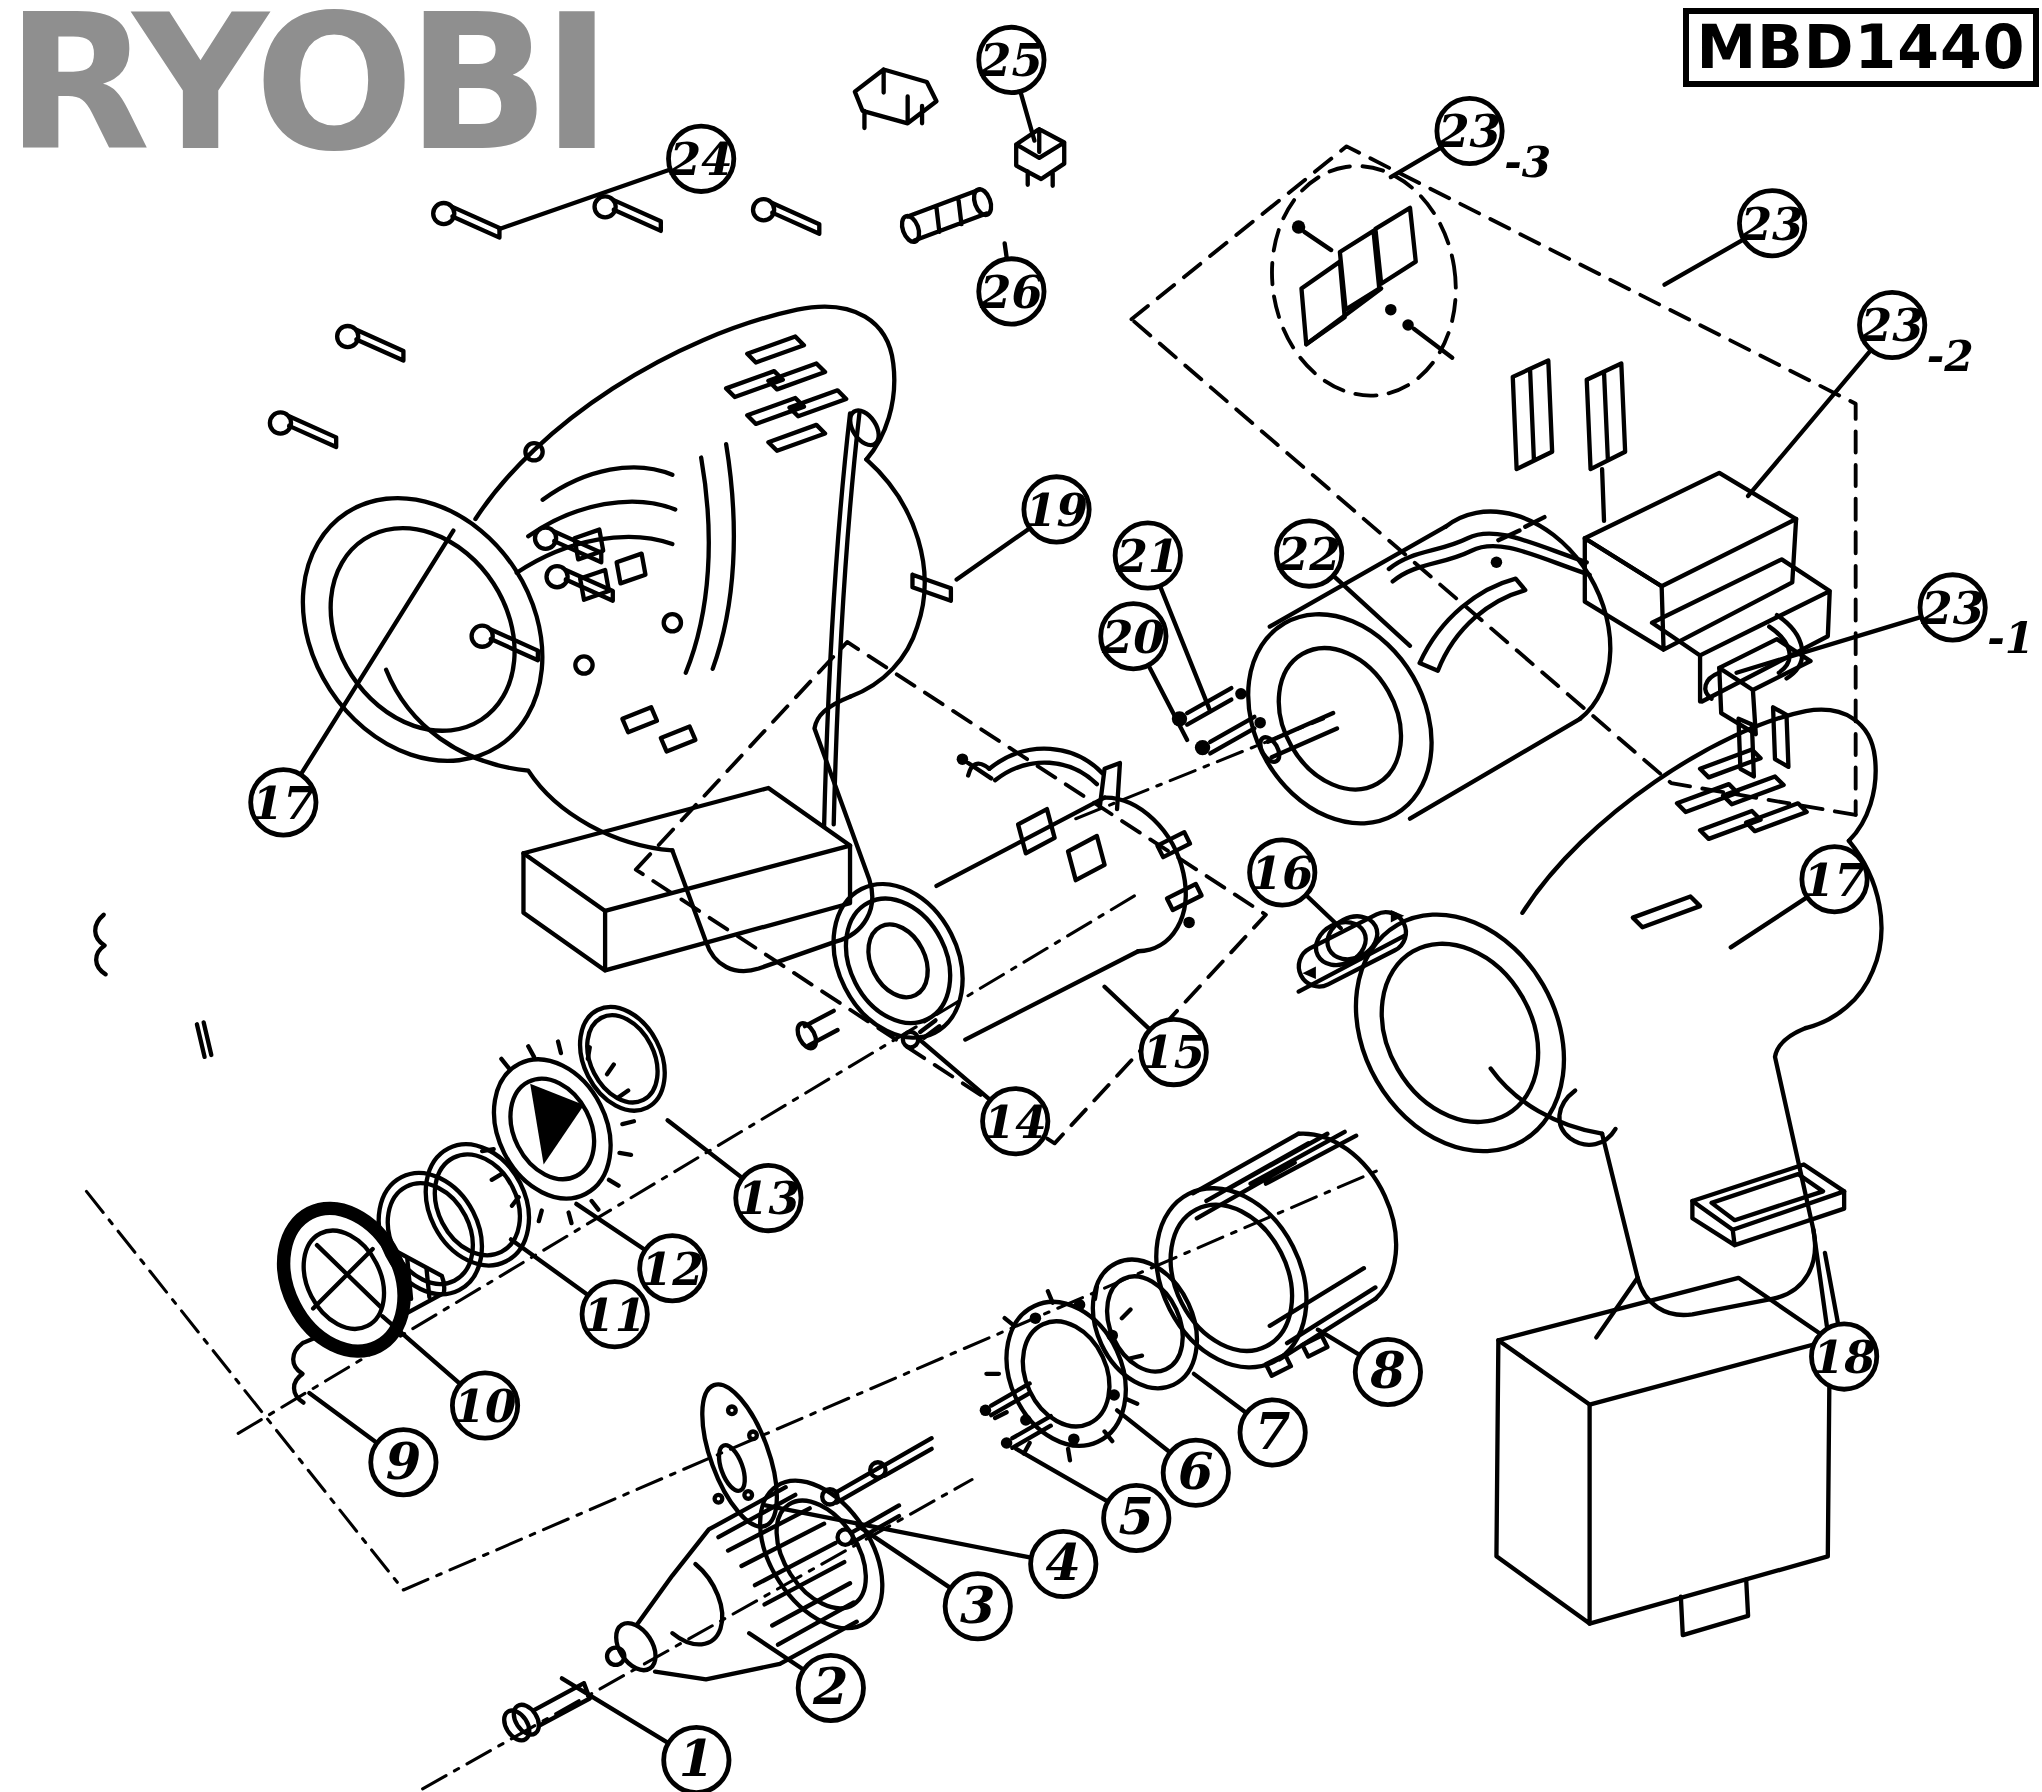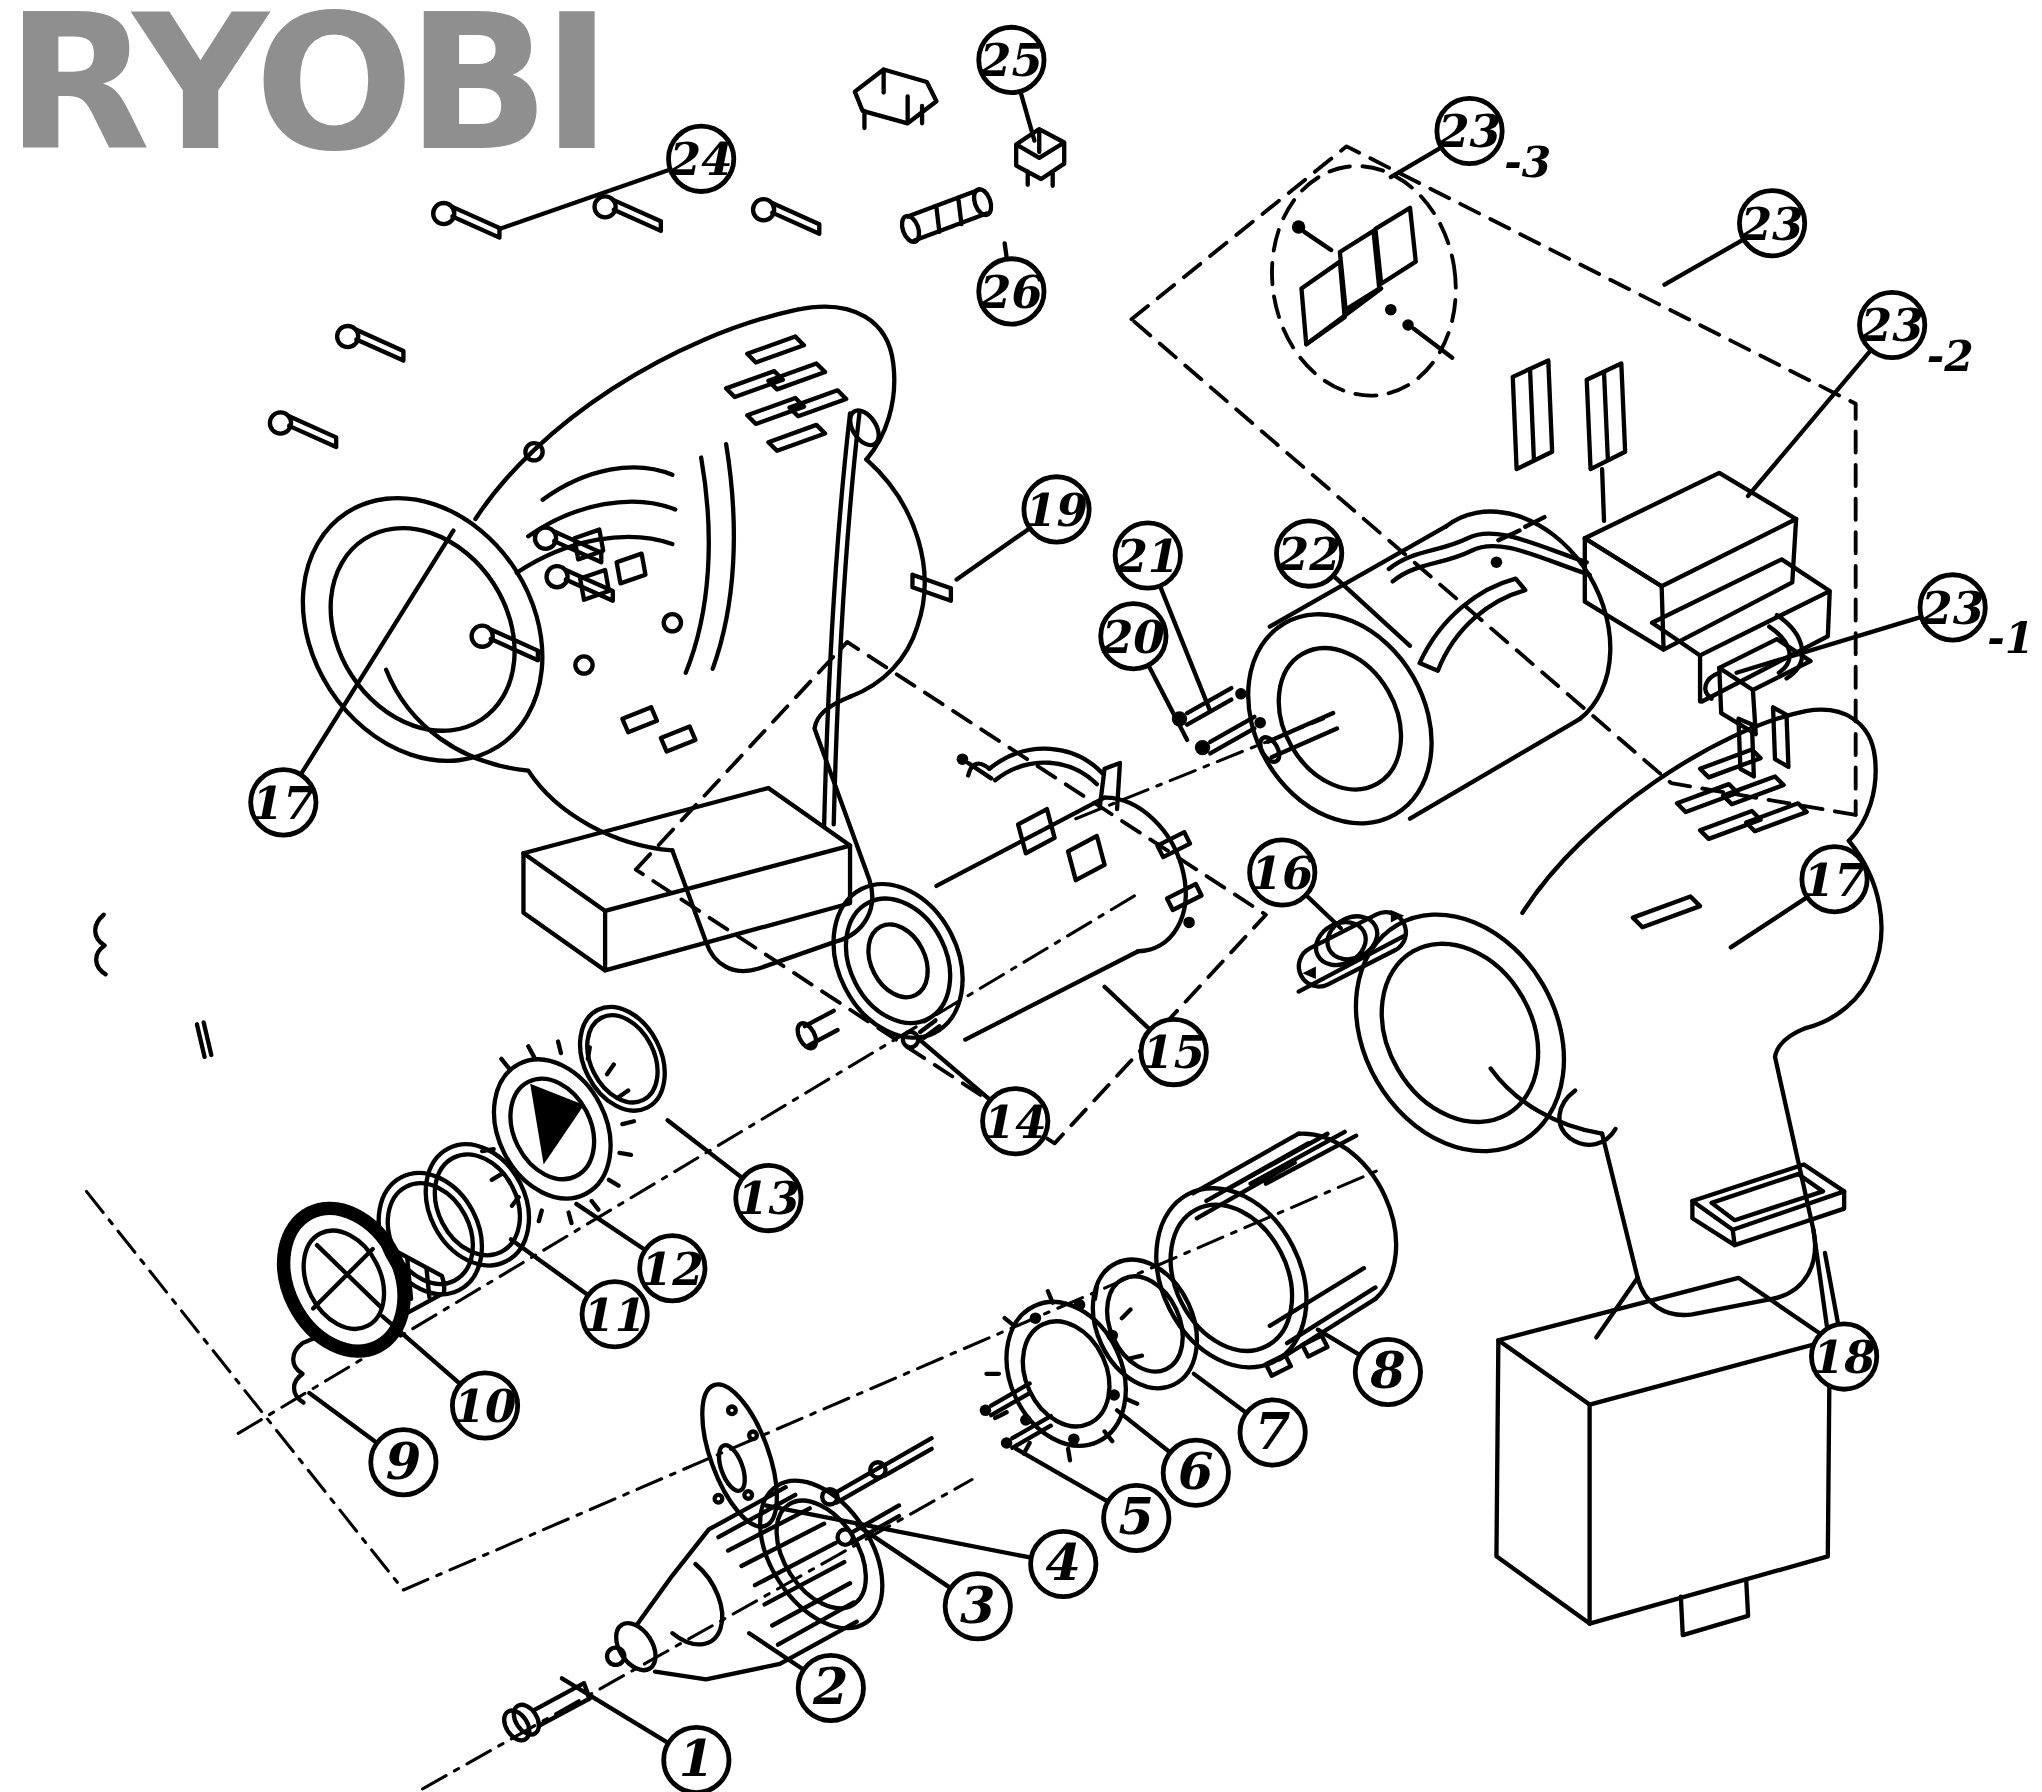--- a/index.html
+++ b/index.html
@@ -21,20 +21,23 @@
   #diagram-svg .dashdot{stroke-dasharray:28 10 5 10;stroke-width:3.2;}
   #diagram-svg text{stroke:none;fill:#000;font-family:"DejaVu Serif",serif;
         font-style:italic;font-weight:bold;}
 </style>
 </head>
 <body>
 
 <div id="page">
 
   <div id="brand-logo">RYOBI</div>
+  <div id="model-box">
+    <span>MBD1440</span>
+  </div>
 
   <svg id="diagram-svg" viewBox="0 0 2126 1866">
 
     <g>
       <polyline class="dashdot" points="90,1240 420,1655 1435,1218"></polyline>
       <line class="dashdot" x1="248" y1="1492" x2="1185" y2="930"></line>
       <line class="dashdot" x1="440" y1="1862" x2="1012" y2="1540"></line>
       <line class="dashdot" x1="1120" y1="852" x2="1378" y2="748"></line>
     </g>
 

